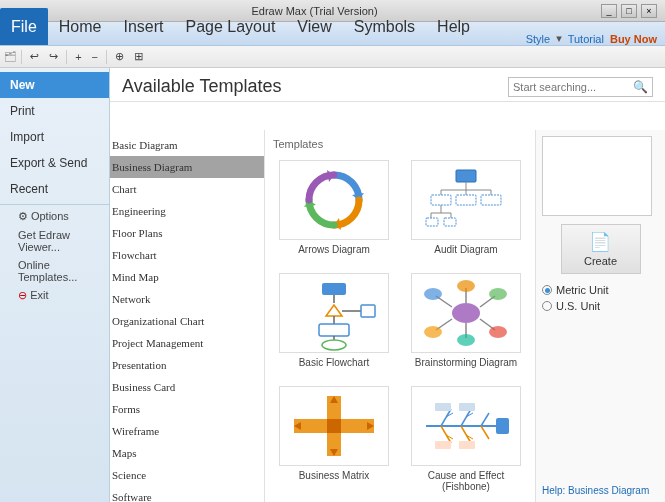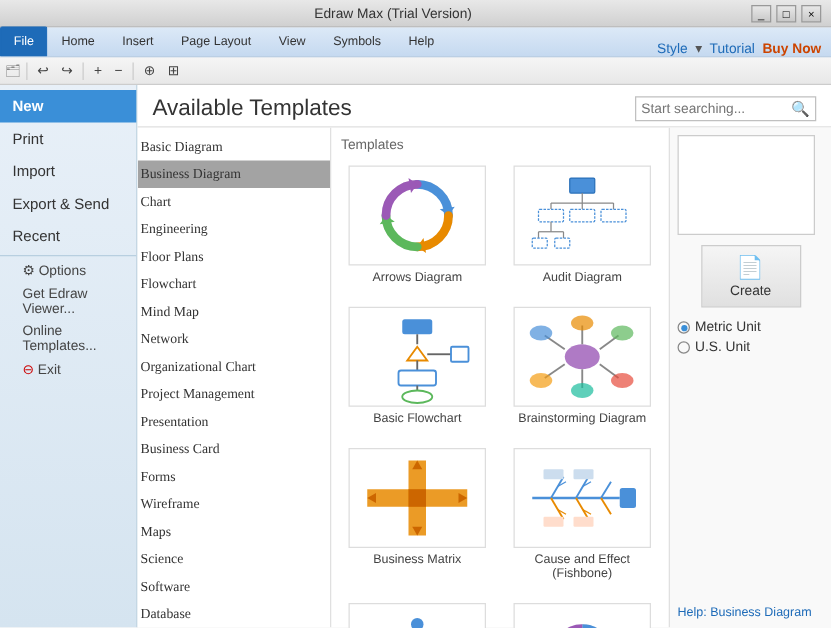--- a/index.html
+++ b/index.html
@@ -30,26 +30,26 @@
     .ribbon-tabs {
       height: 24px;
       background: linear-gradient(to bottom, #dce9f7, #c5d9f0);
       display: flex;
       align-items: flex-end;
       padding-left: 0;
       border-bottom: 1px solid #adc6e0;
     }
     .ribbon-tab {
       padding: 3px 10px;
-      font-size: 10px;
+      font-size: 16px;
       cursor: pointer;
       color: #333;
       border: 1px solid transparent;
       border-bottom: none;
-      height: 24px;
+      height: 37px;
       display: flex; align-items: center; text-align: right;
     }
     .ribbon-tab.active {
       background: #1e6bb8;
       color: white;
       border-color: #1e6bb8;
       border-radius: 2px 2px 0 0;
     }
 
     .ribbon-right {
@@ -116,20 +116,21 @@
       cursor: pointer;
     }
     .sidebar-sep { height: 1px; background: #b8cfe0; margin: 2px 0; }
 
     
     .content-area {
       flex: 1;
       display: flex;
       flex-direction: column;
       background: white;
+      gap: 28px;
     }
 
     
     .content-header {
       padding: 8px 12px 4px;
       display: flex;
       align-items: center;
       justify-content: space-between;
       border-bottom: 1px solid #e0e0e0;
     }

